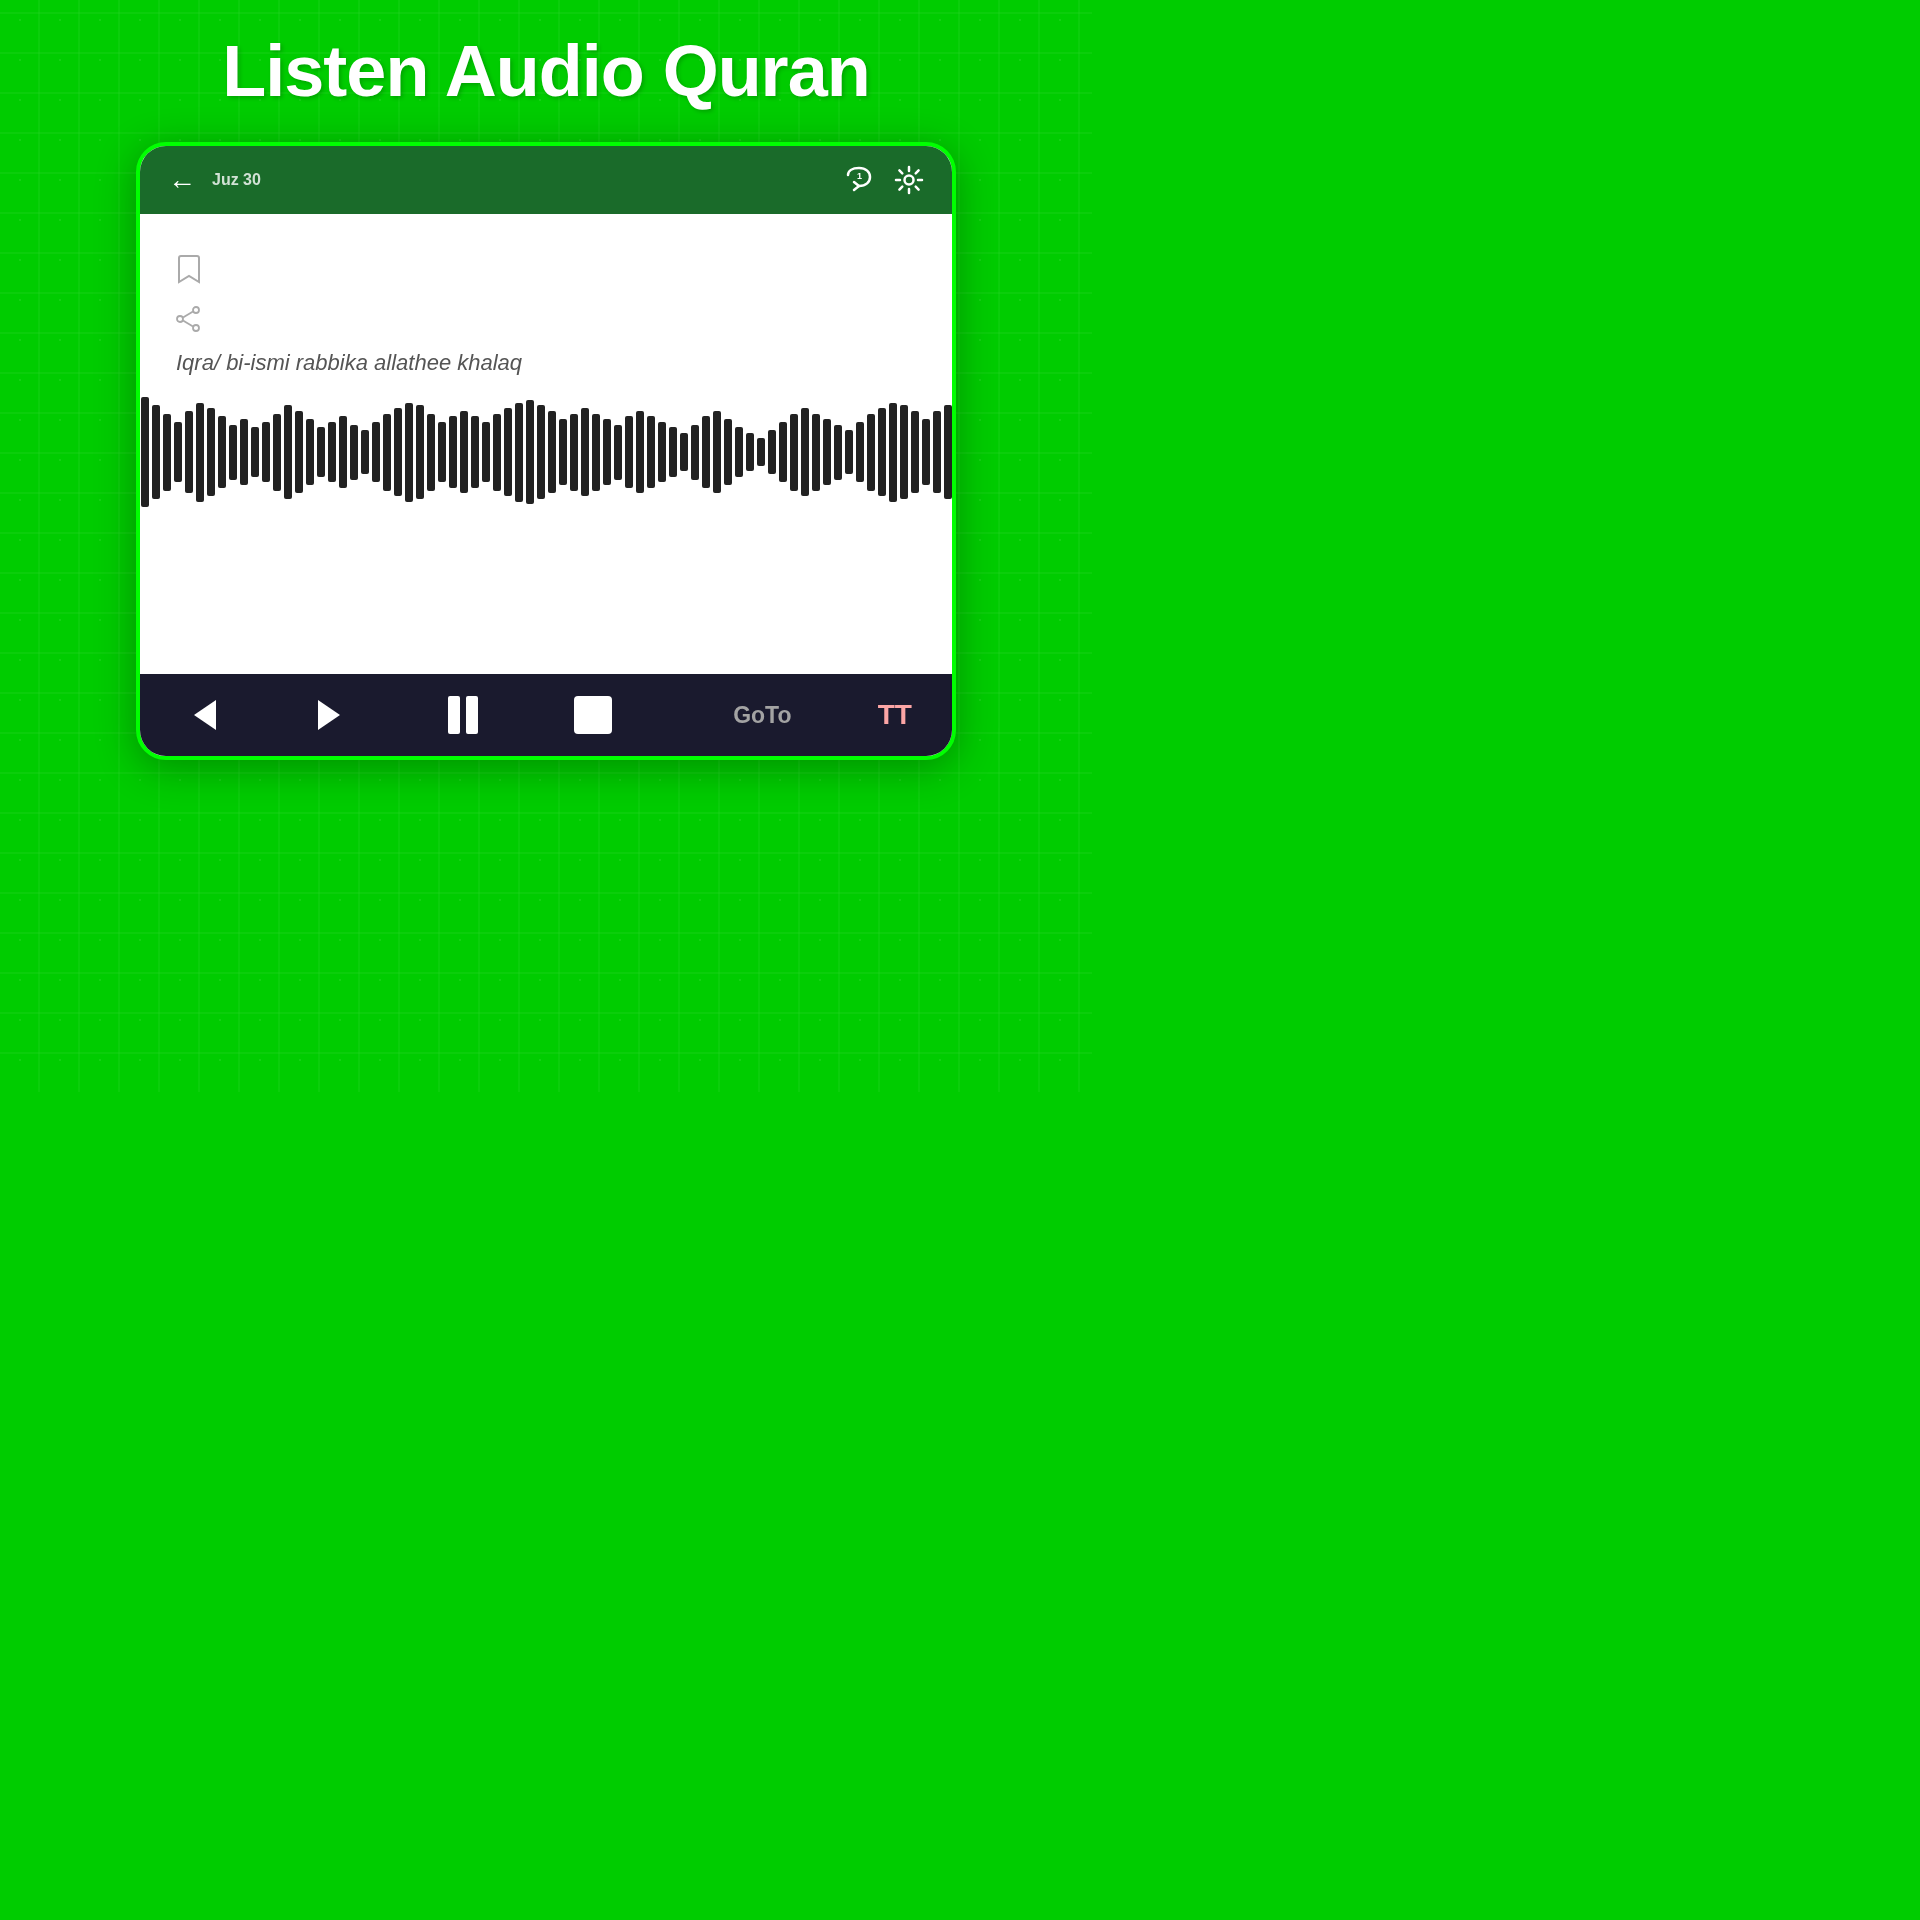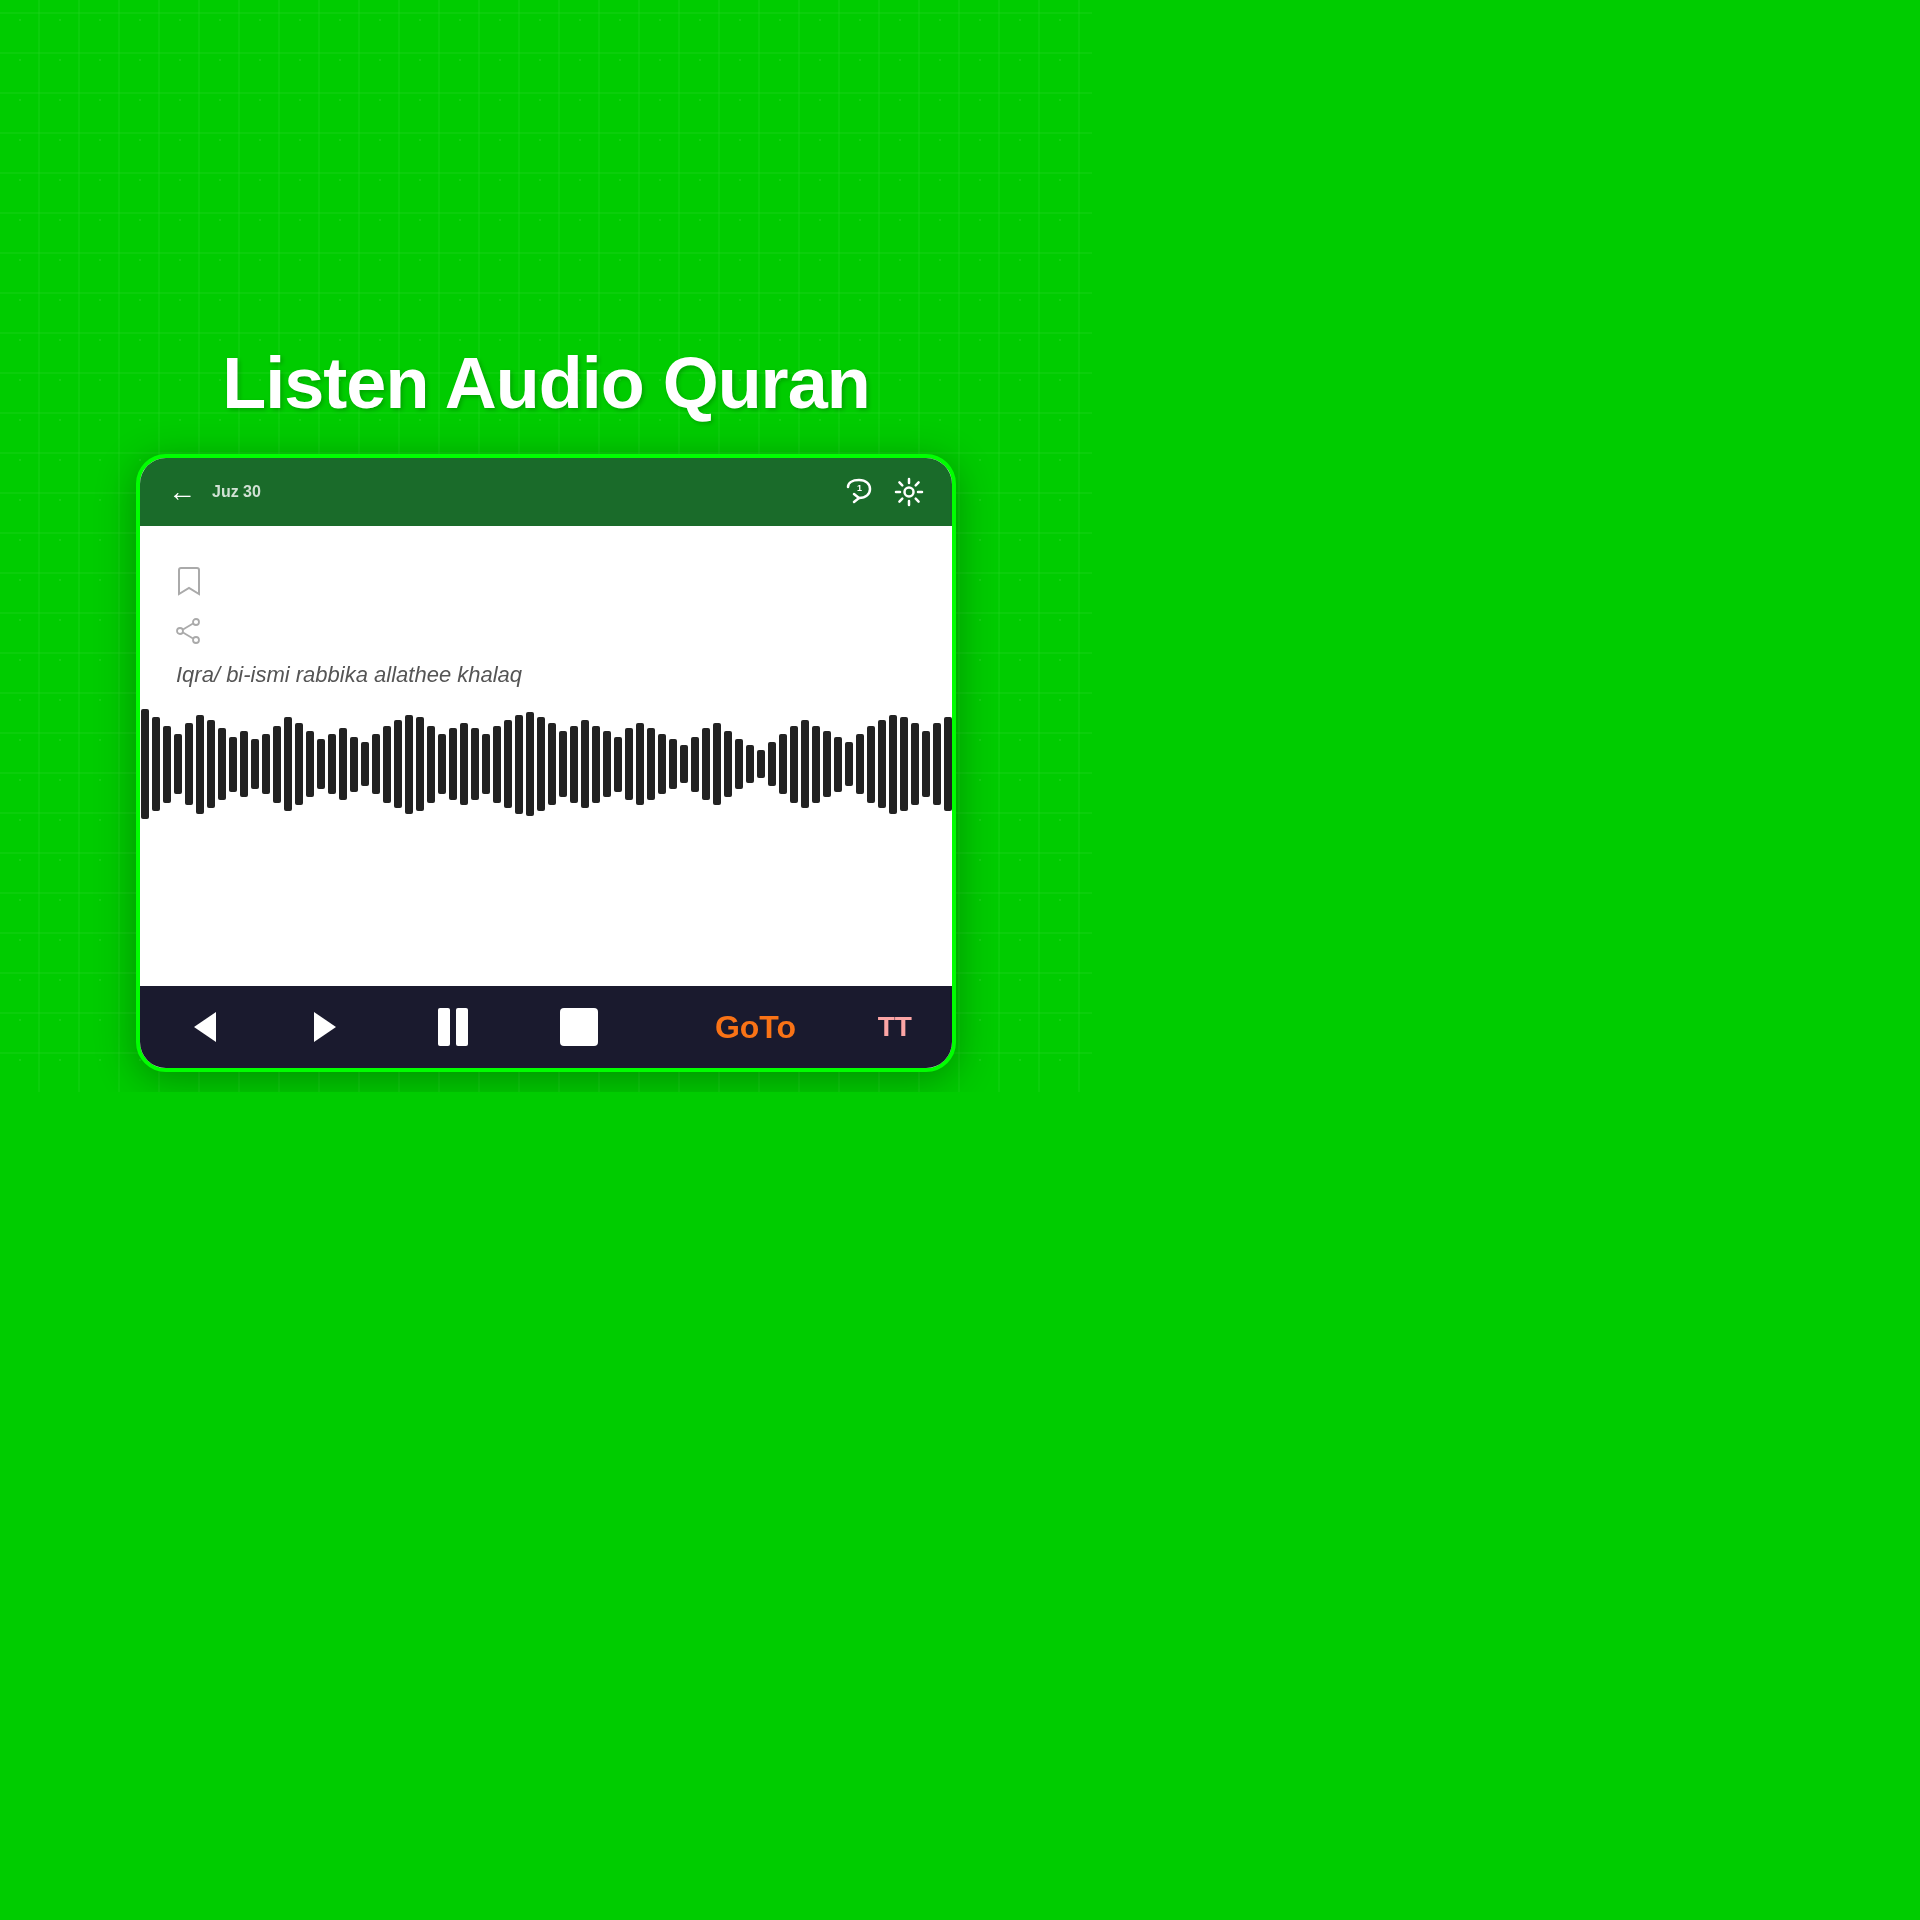--- a/index.html
+++ b/index.html
@@ -34,21 +34,20 @@
 
     .main-container {
       position: relative;
       z-index: 1;
       width: 100%;
       height: 100%;
       display: flex;
       flex-direction: column;
       align-items: center;
       padding: 30px 20px 20px;
-      justify-content: flex-end;
     }
 
     .page-title {
       font-size: 72px;
       font-weight: 900;
       color: white;
       text-align: center;
       margin-bottom: 30px;
       text-shadow: 2px 2px 4px rgba(0,0,0,0.2);
       letter-spacing: -1px;
@@ -225,22 +224,22 @@
     }
 
     .stop-icon {
       width: 38px;
       height: 38px;
       background: white;
       border-radius: 4px;
     }
 
     .goto-btn {
-      color: #f97316;
-      font-size: 32px;
+      color: #a3a3a3;
+      font-size: 23px;
       font-weight: bold;
       cursor: pointer;
       margin-left: 32px;
     }
 
     .tt-btn {
       color: #fca5a5;
       font-size: 28px;
       font-weight: bold;
       cursor: pointer;

